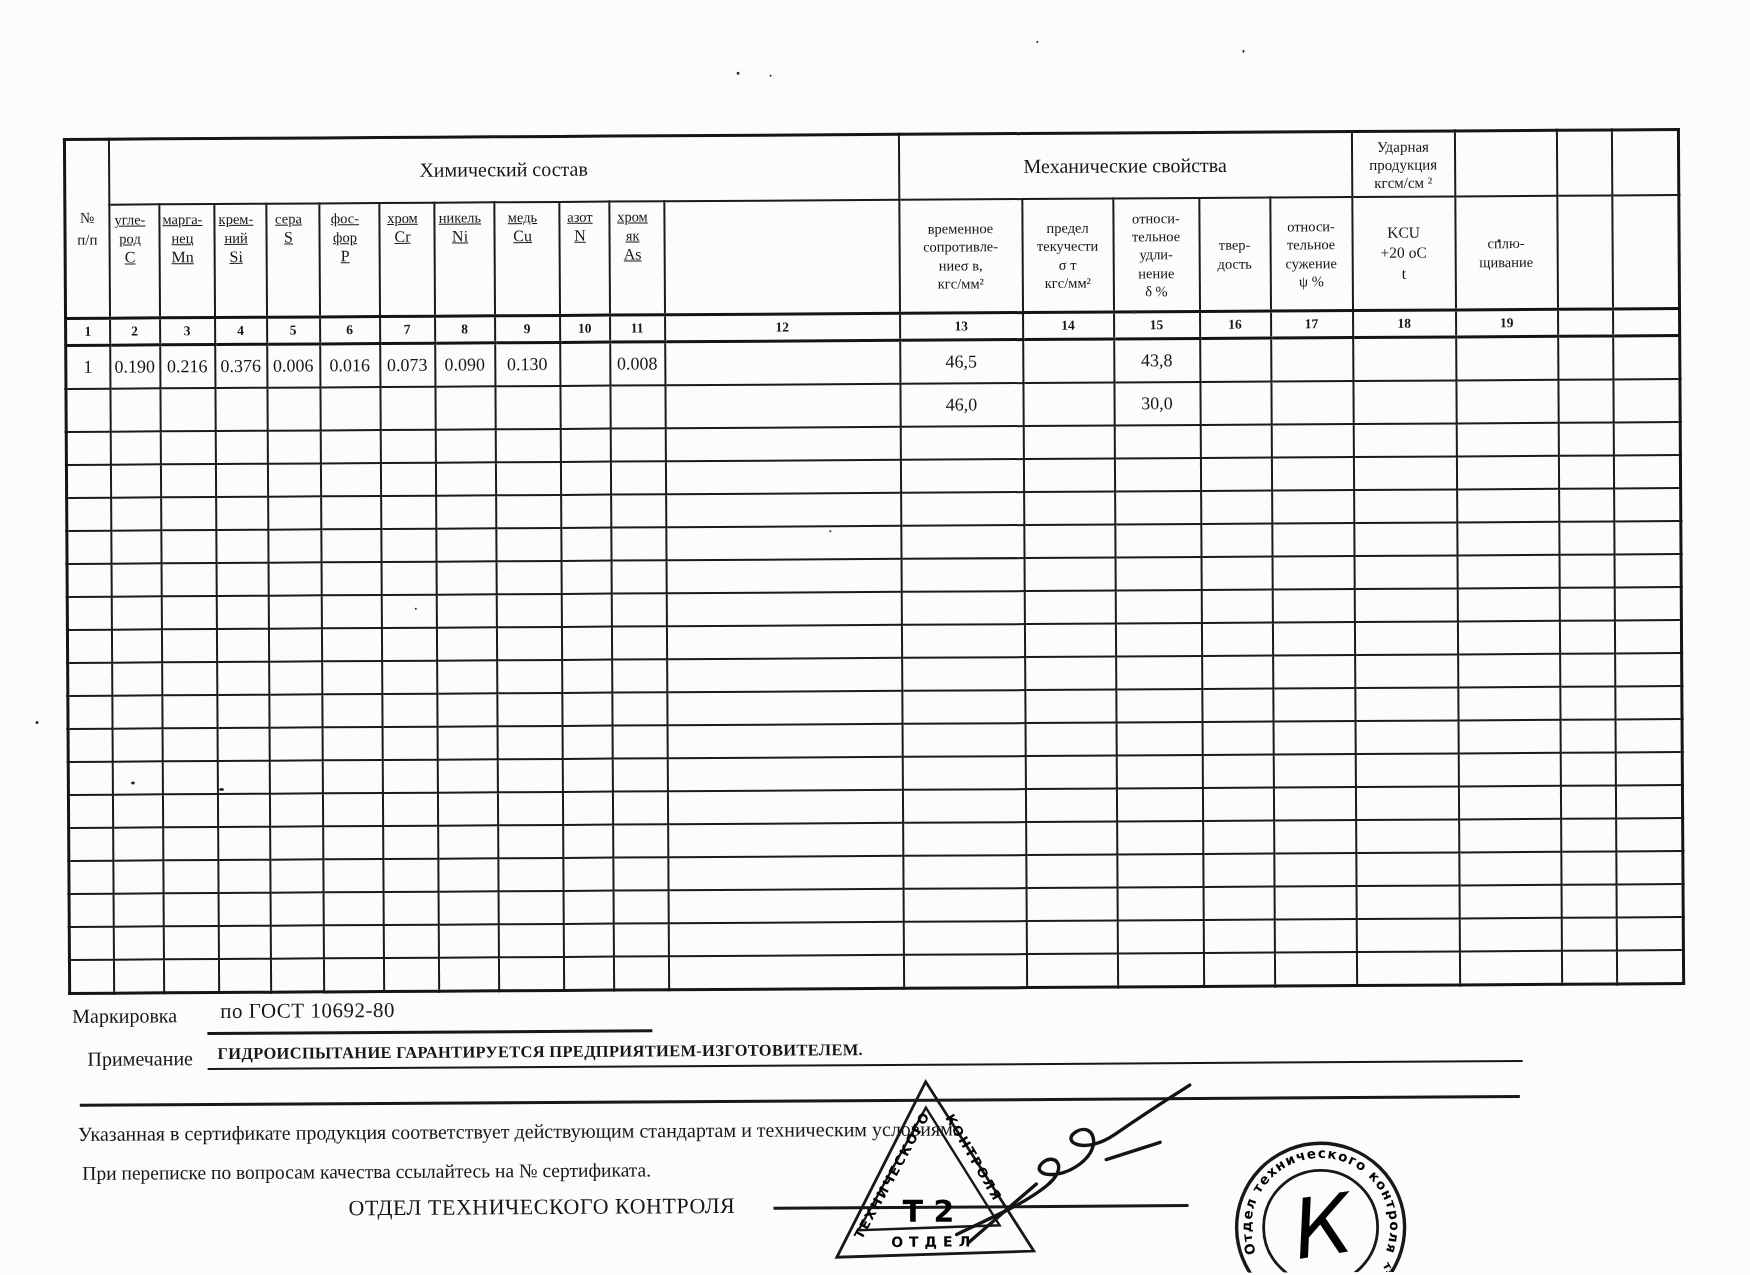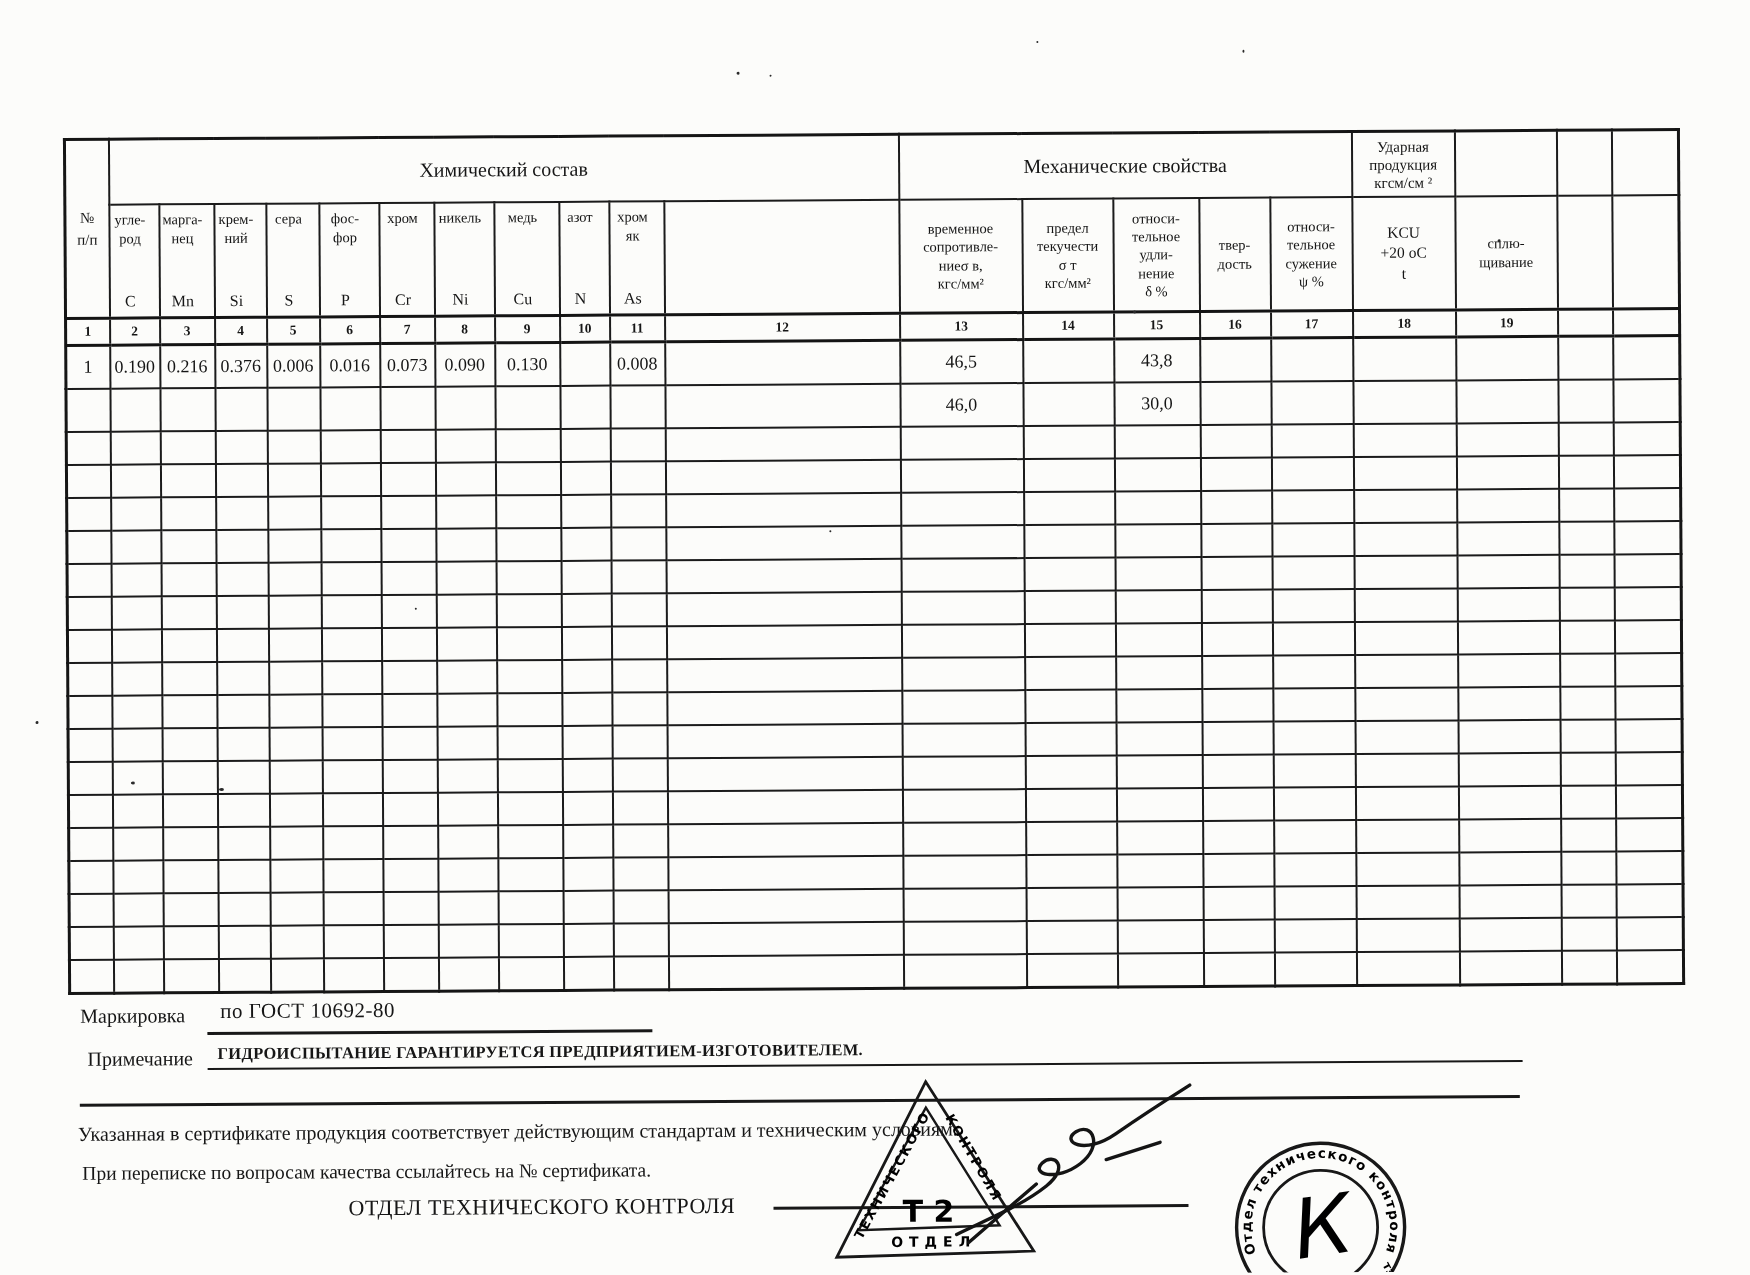--- a/index.html
+++ b/index.html
@@ -22,22 +22,22 @@
   table.cert{border:3px solid #151515;}
   tr.rowA td{height:63px;}
   tr.rowB td{height:108px;}
   tr.rowN td{height:24px;border-top:3px solid #141414;border-bottom:3px solid #141414;
     font-size:13.5px;font-weight:bold;}
   tr.rowD td{height:41px;font-size:18px;}
   tr.rowE td{height:31px;}
   .pre{white-space:pre-line;}
   .group{font-size:20px;}
   .impact{font-size:15px;line-height:1.2;}
-  .chem-wrap{display:flex;flex-direction:column;justify-content:space-between;
-    height:100px;padding:5px 8px 6px 0;}
+  .chem-wrap{display:flex;flex-direction:column;justify-content:flex-start;
+    height:100px;padding:5px 8px 6px 0;text-decoration:underline;}
   .chem-name{font-size:14.5px;line-height:1.3;}
   .chem-sym{font-size:16px;}
   .mech{font-size:14.5px;line-height:1.25;}
   .kcu{font-size:15.5px;line-height:1.3;}
   .rownum-head{font-size:15px;line-height:1.5;}
   .mval{font-size:20px;}
   
   .abs{position:absolute;}
   .label{font-size:20px;}
   .uline{position:absolute;background:#181818;height:2px;}
@@ -648,21 +648,21 @@
           <td></td>
           <td></td>
           <td></td>
           <td></td>
           <td></td>
           <td></td>
         </tr>
       </tbody>
   </table>
 
-  <div class="abs label" style="left:78px;top:1000px;">Маркировка</div>
+  <div class="abs label" style="left:70px;top:1000px;">Маркировка</div>
   <div class="abs marking-value" style="left:218px;top:995px;">по  ГОСТ 10692-80</div>
   <div class="uline" style="left:205px;top:1028px;width:445px;height:3px;"></div>
 
   <div class="abs label" style="left:85px;top:1043px;">Примечание</div>
   <div class="abs note-value" style="left:215px;top:1040px;">ГИДРОИСПЫТАНИЕ  ГАРАНТИРУЕТСЯ  ПРЕДПРИЯТИЕМ-ИЗГОТОВИТЕЛЕМ.</div>
   <div class="uline" style="left:205px;top:1064px;width:1315px;"></div>
 
   <div class="uline" style="left:77px;top:1099px;width:1440px;height:3px;"></div>
 
   <div class="abs stmt" style="left:75px;top:1118px;">Указанная в сертификате продукция соответствует действующим стандартам  и техническим условиям.</div>

